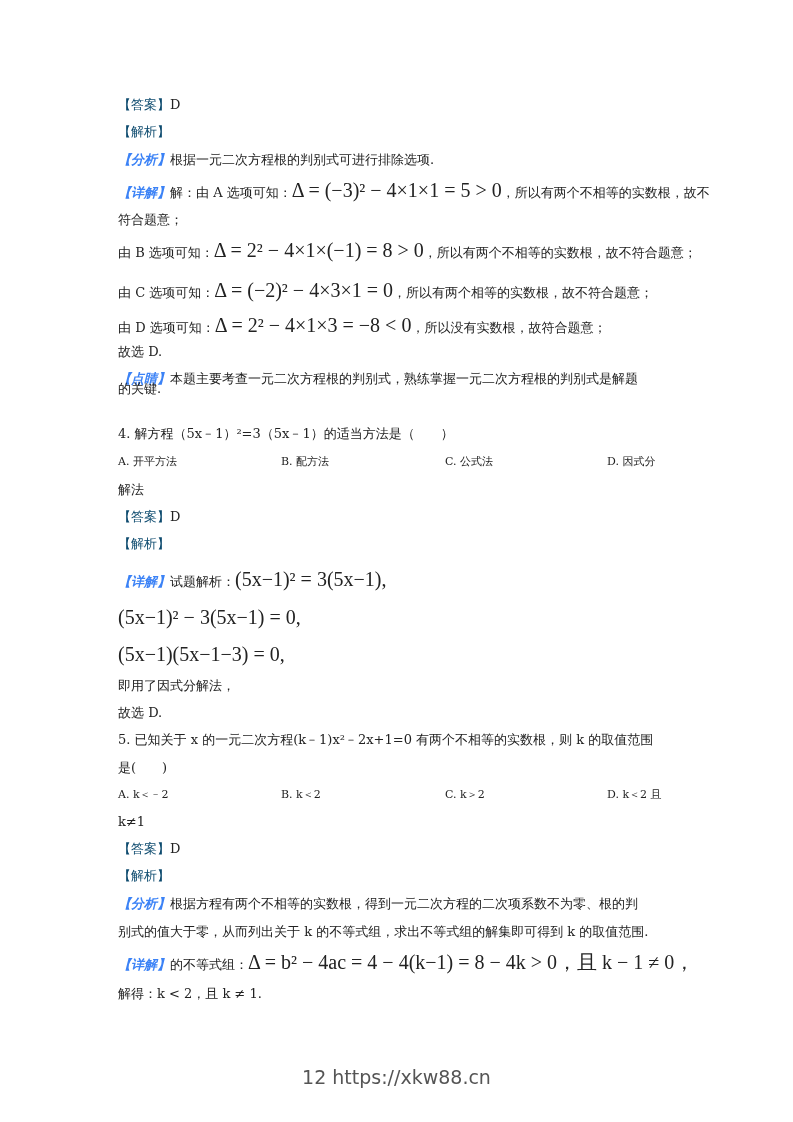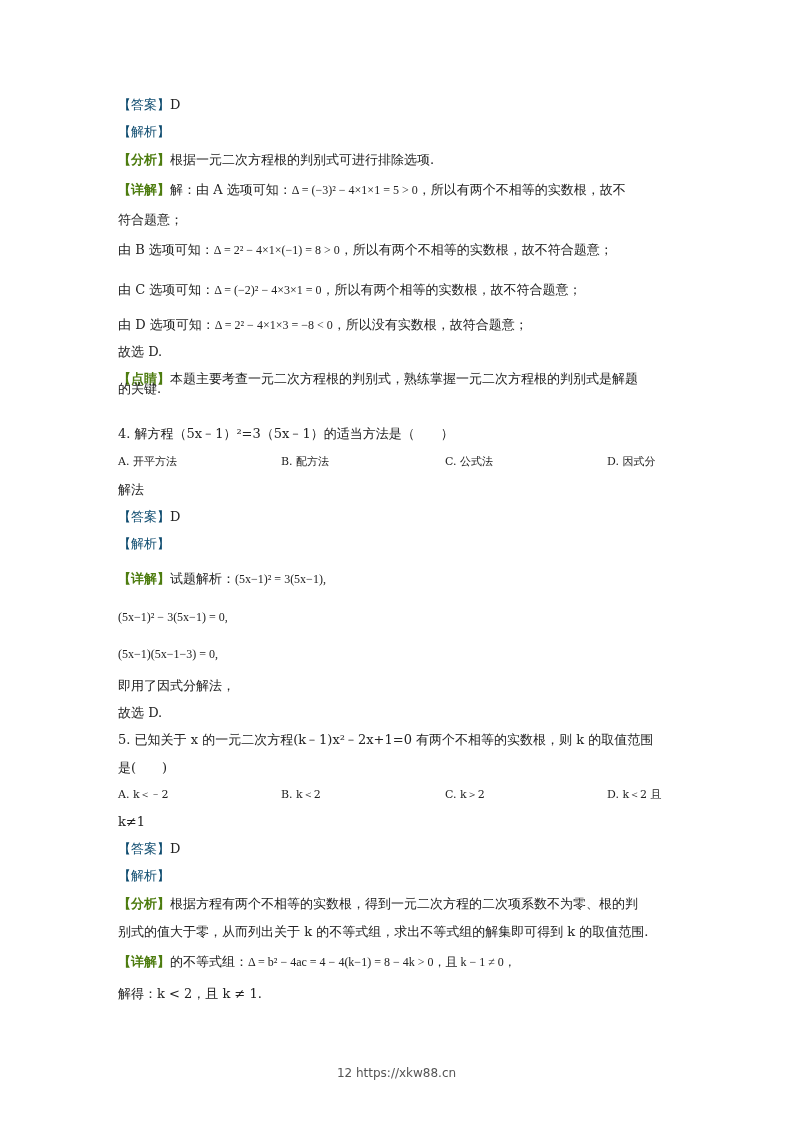--- a/index.html
+++ b/index.html
@@ -1,25 +1,25 @@
 <!DOCTYPE html>
 <html><head>
 <meta charset="utf-8">
 <style>
   html, body { margin: 0; padding: 0; background: #ffffff; }
   body { width: 793px; height: 1122px; position: relative; overflow: hidden;
          font-family: "DejaVu Serif", "Liberation Serif", serif; color: #222; }
   .page { position: absolute; left: 118px; top: 0; width: 560px; }
   .line { position: absolute; left: 0; font-size: 13px; line-height: 18px; white-space: nowrap; }
   .tag-blue { color: #0c4a6e; }
-  .tag-black { color: #4d7c0f; font-weight: bold; }
-  .math { font-family: "Liberation Serif", "DejaVu Serif", serif; font-size: 12px; }
+  .tag-black { color: #3b82f6; font-weight: bold; font-style: italic; }
+  .math { font-family: "Liberation Serif", "DejaVu Serif", serif; font-size: 20px; }
   .opt { position: absolute; font-size: 11px; }
   .footer { position: absolute; top: 1066px; left: 0; width: 793px; text-align: center;
-            font-family: "DejaVu Sans", "Liberation Sans", sans-serif; font-size: 12px; color: #555; }
+            font-family: "DejaVu Sans", "Liberation Sans", sans-serif; font-size: 19px; color: #555; }
 </style>
 </head>
 <body>
 
 <div class="page">
 
   <div class="line" style="top:96px">
     <span class="tag-blue">【答案】</span><span>D</span>
   </div>
   <div class="line" style="top:123px">

